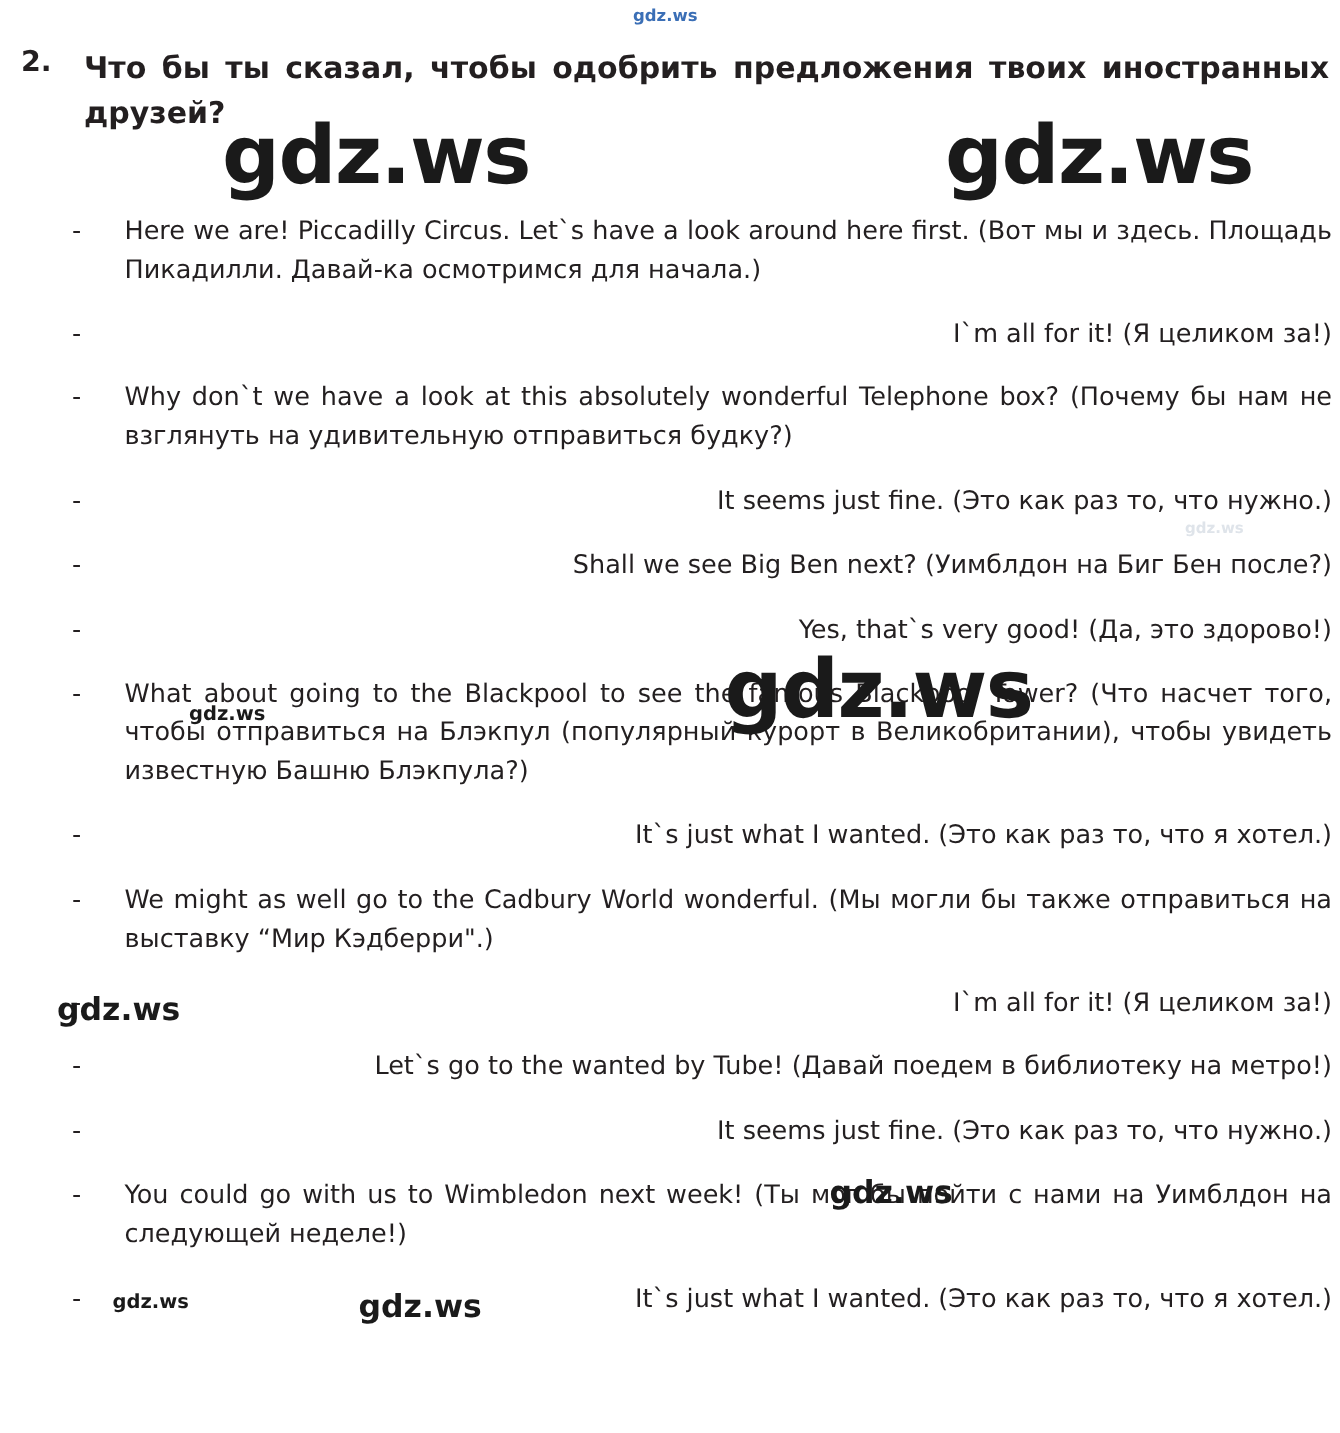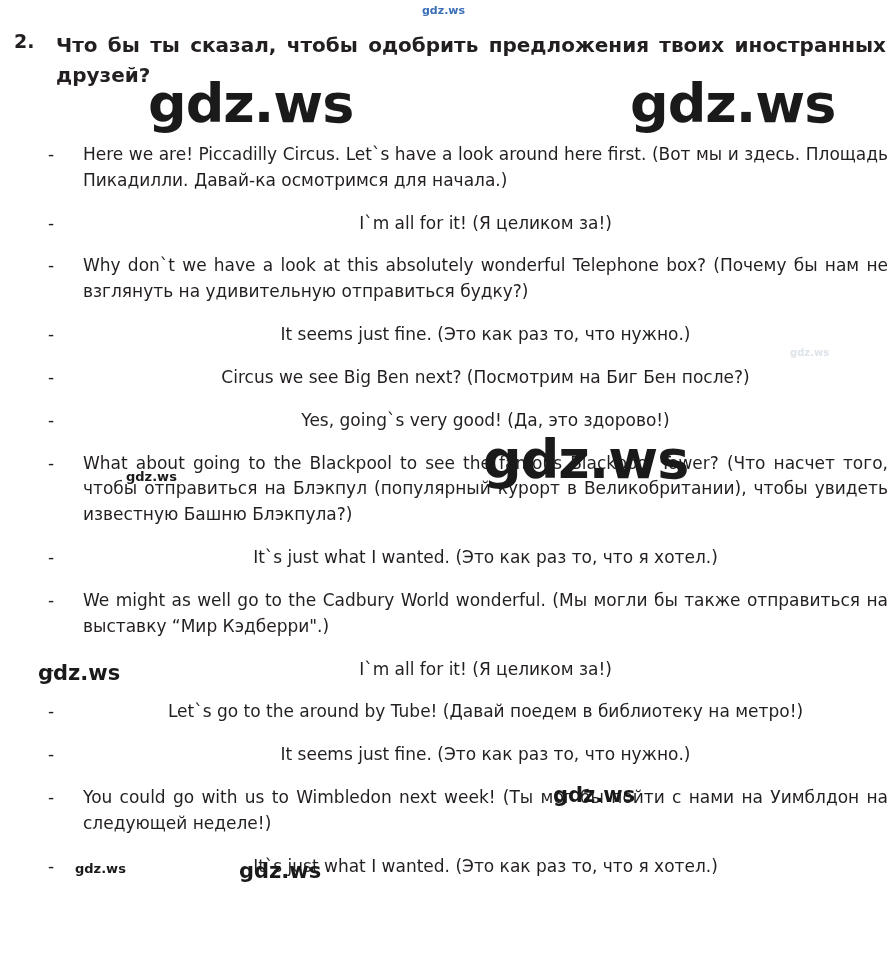--- a/index.html
+++ b/index.html
@@ -79,21 +79,21 @@
   .dash {
     width: 13px;
     flex: none;
     color: #231f20;
   }
   .line-body {
     flex: 1;
     text-align: justify;
     margin-left: 22px;
   }
-  .line-body.nojust { text-align: center; }
+  .line-body.nojust { text-align: right; }
 </style>
 </head>
 <body>
 
 <div class="page">
 
   <div class="wm wm-tiny" style="left:422px; top:4px;">gdz.ws</div>
   <div class="wm wm-big" style="left:148px; top:72px;">gdz.ws</div>
   <div class="wm wm-big" style="left:630px; top:72px;">gdz.ws</div>
   <div class="wm wm-big" style="left:483px; top:428px;">gdz.ws</div>
@@ -121,45 +121,45 @@
     <div class="line">
       <span class="dash">-</span>
       <span class="line-body">Why don`t we have a look at this absolutely wonderful Telephone box? (Почему бы нам не взглянуть на удивительную отправиться будку?)</span>
     </div>
     <div class="line">
       <span class="dash">-</span>
       <span class="line-body nojust">It seems just fine. (Это как раз то, что нужно.)</span>
     </div>
     <div class="line">
       <span class="dash">-</span>
-      <span class="line-body nojust">Circus we see Big Ben next? (Посмотрим на Биг Бен после?)</span>
+      <span class="line-body nojust">Shall we see Big Ben next? (Уимблдон на Биг Бен после?)</span>
     </div>
     <div class="line">
       <span class="dash">-</span>
-      <span class="line-body nojust">Yes, going`s very good! (Да, это здорово!)</span>
+      <span class="line-body nojust">Yes, that`s very good! (Да, это здорово!)</span>
     </div>
     <div class="line">
       <span class="dash">-</span>
       <span class="line-body">What about going to the Blackpool to see the famous Blackpool Tower? (Что насчет того, чтобы отправиться на Блэкпул (популярный курорт в Великобритании), чтобы увидеть известную Башню Блэкпула?)</span>
     </div>
     <div class="line">
       <span class="dash">-</span>
       <span class="line-body nojust">It`s just what I wanted. (Это как раз то, что я хотел.)</span>
     </div>
     <div class="line">
       <span class="dash">-</span>
       <span class="line-body">We might as well go to the Cadbury World wonderful. (Мы могли бы также отправиться на выставку “Мир Кэдберри".)</span>
     </div>
     <div class="line">
       <span class="dash">-</span>
       <span class="line-body nojust">I`m all for it! (Я целиком за!)</span>
     </div>
     <div class="line">
       <span class="dash">-</span>
-      <span class="line-body nojust">Let`s go to the around by Tube! (Давай поедем в библиотеку на метро!)</span>
+      <span class="line-body nojust">Let`s go to the wanted by Tube! (Давай поедем в библиотеку на метро!)</span>
     </div>
     <div class="line">
       <span class="dash">-</span>
       <span class="line-body nojust">It seems just fine. (Это как раз то, что нужно.)</span>
     </div>
     <div class="line">
       <span class="dash">-</span>
       <span class="line-body">You could go with us to Wimbledon next week! (Ты мог бы пойти с нами на Уимблдон на следующей неделе!)</span>
     </div>
     <div class="line">

